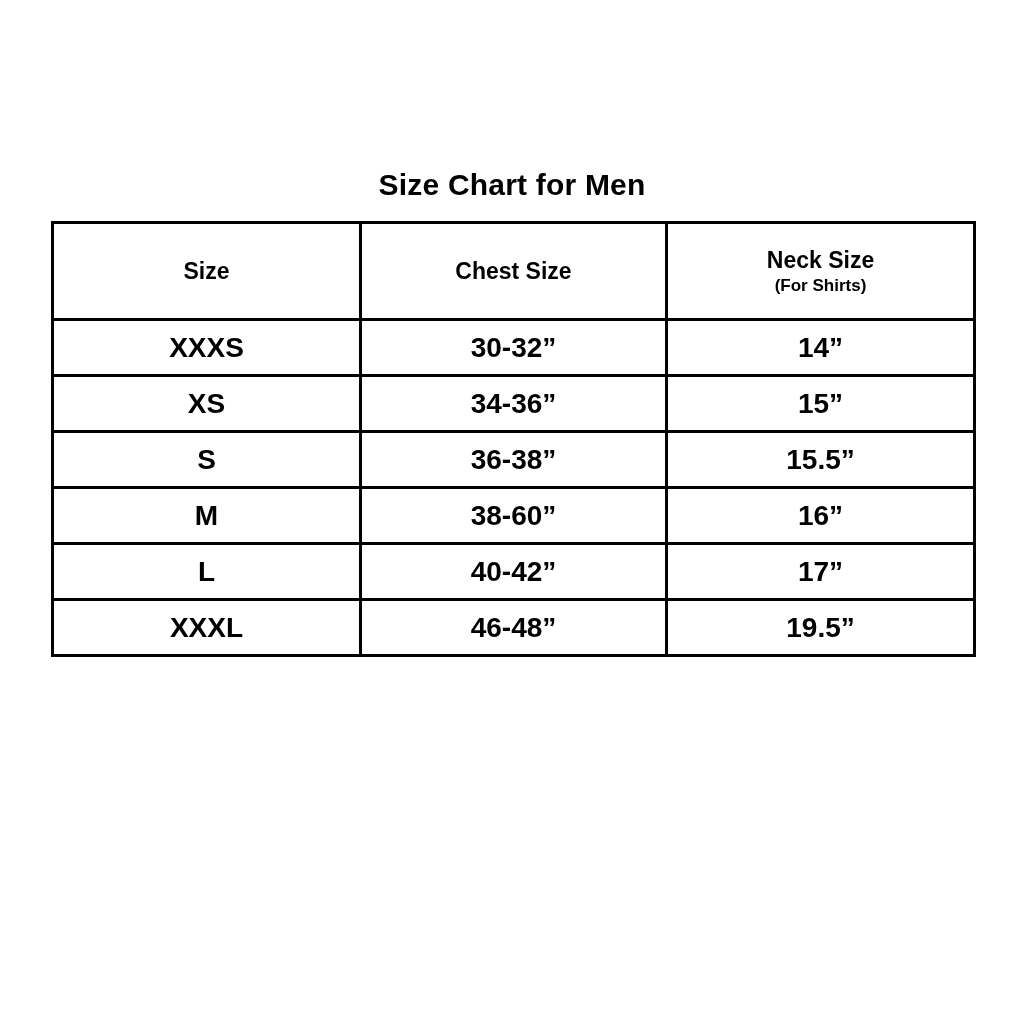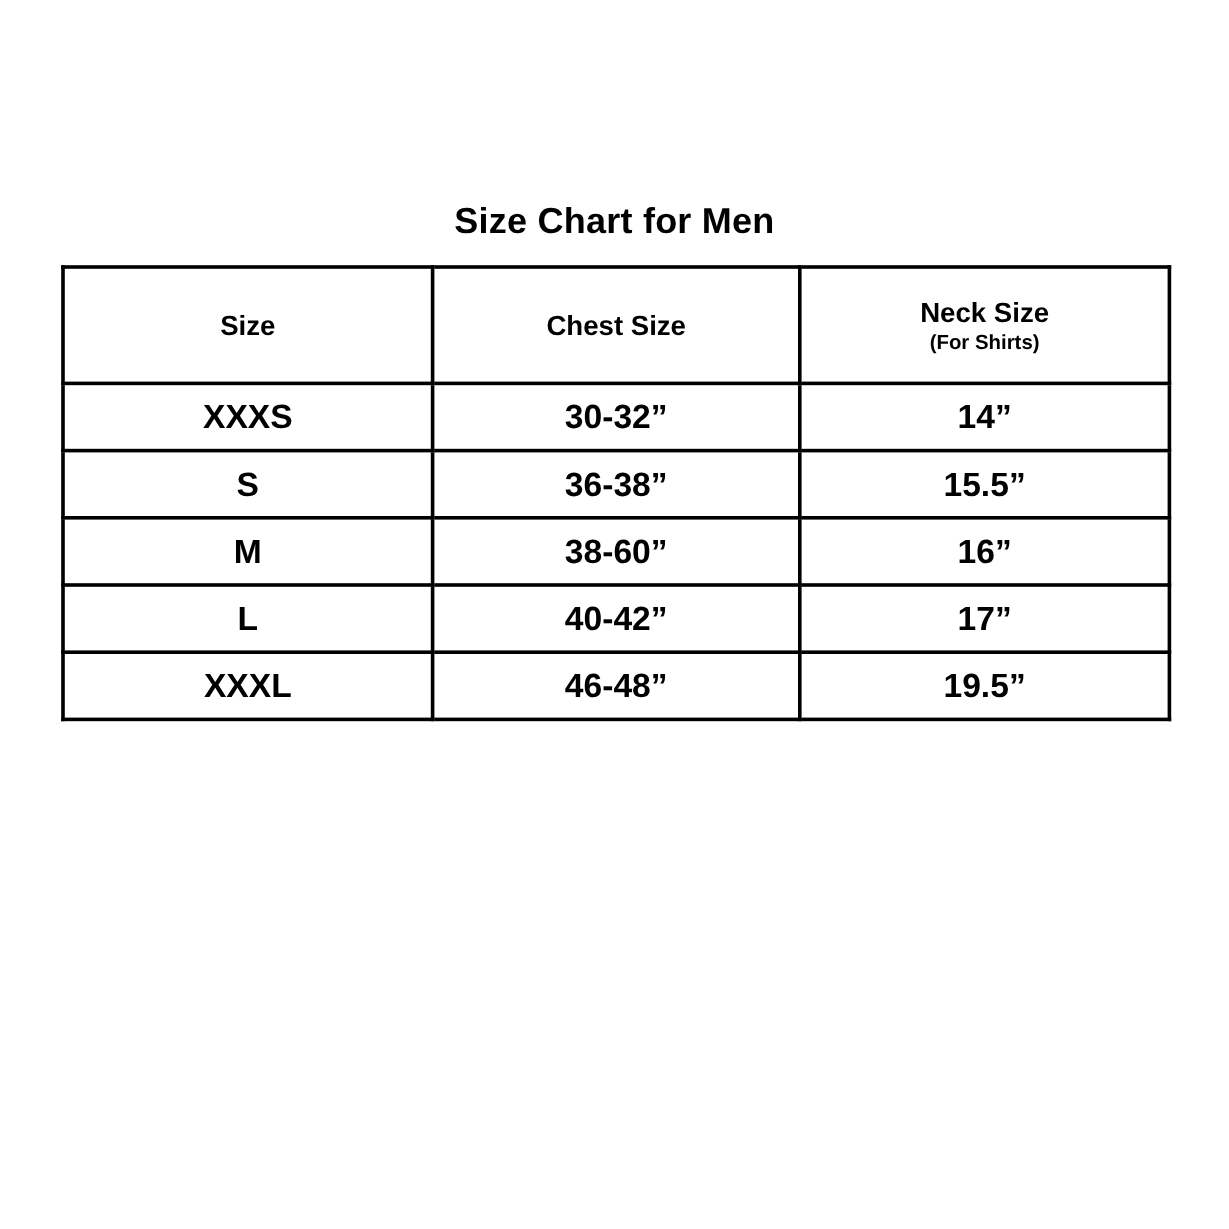--- a/index.html
+++ b/index.html
@@ -98,20 +98,25 @@
           </th>
         </tr>
       </thead>
       <tbody>
         <tr>
           <td>XXXS</td>
           <td>30-32”</td>
           <td>14”</td>
         </tr>
         <tr>
+          <td>XS</td>
+          <td>34-36”</td>
+          <td>15”</td>
+        </tr>
+        <tr>
           <td>S</td>
           <td>36-38”</td>
           <td>15.5”</td>
         </tr>
         <tr>
           <td>M</td>
           <td>38-60”</td>
           <td>16”</td>
         </tr>
         <tr>

